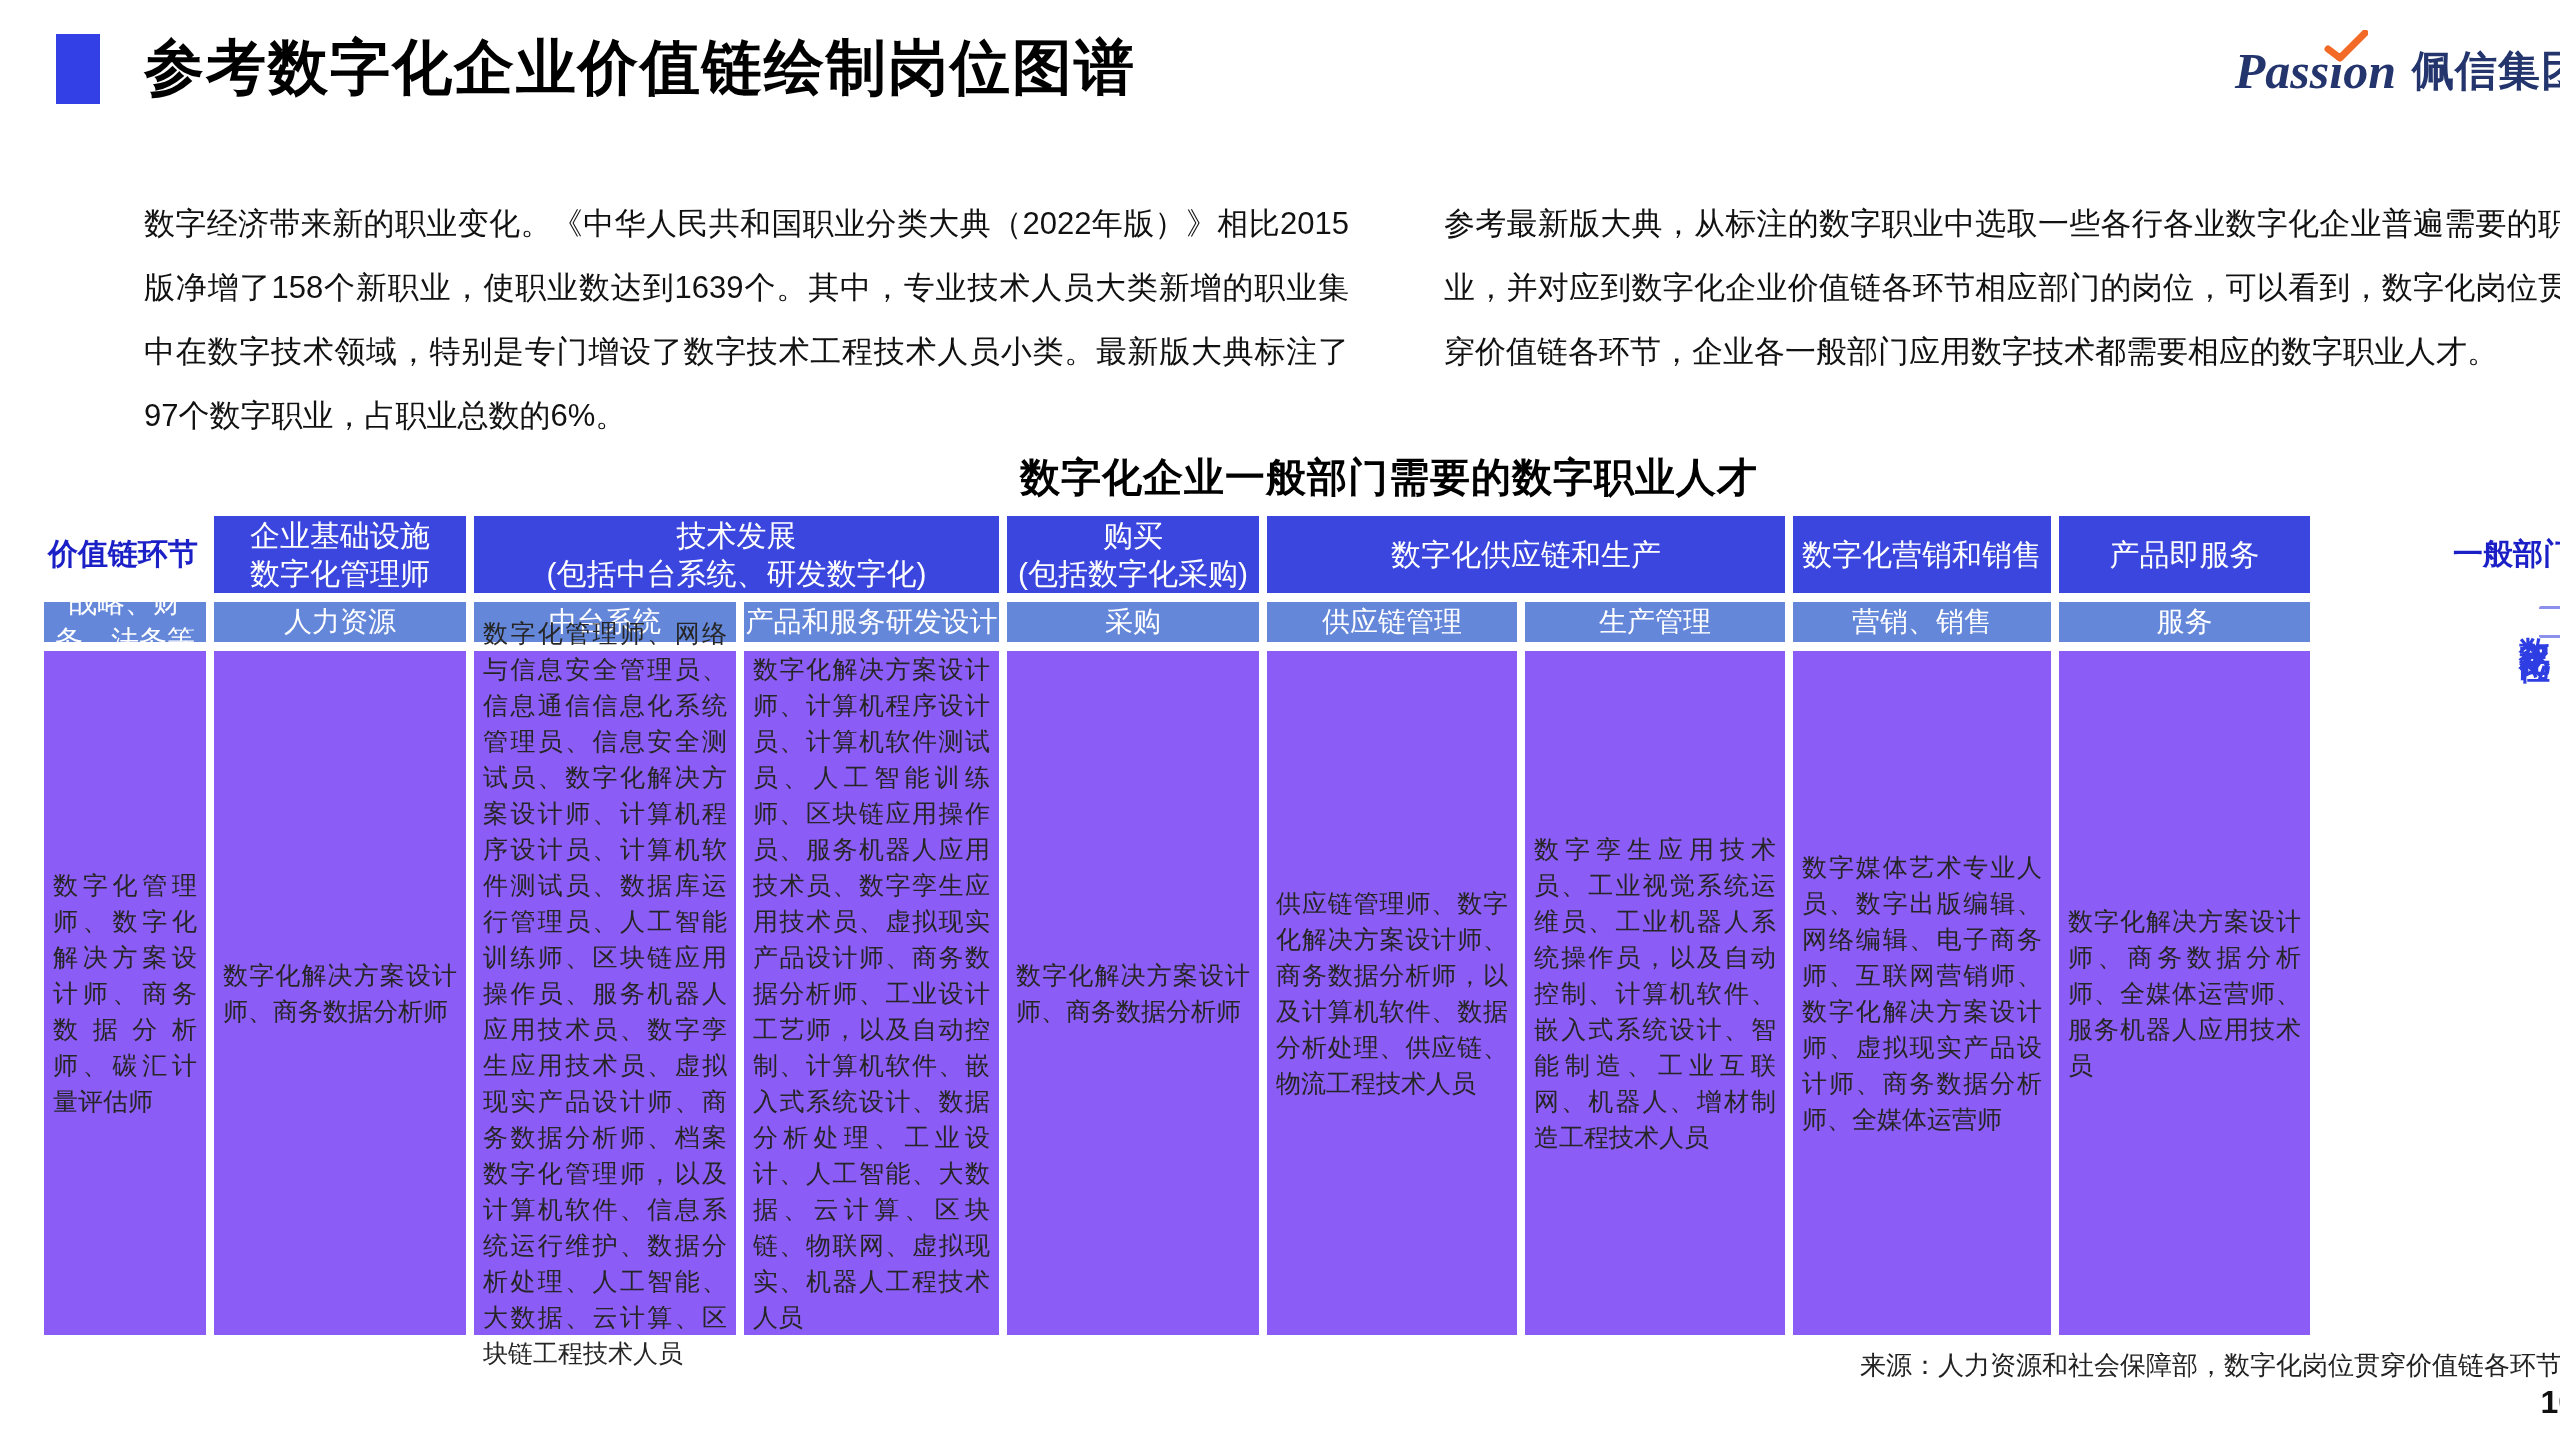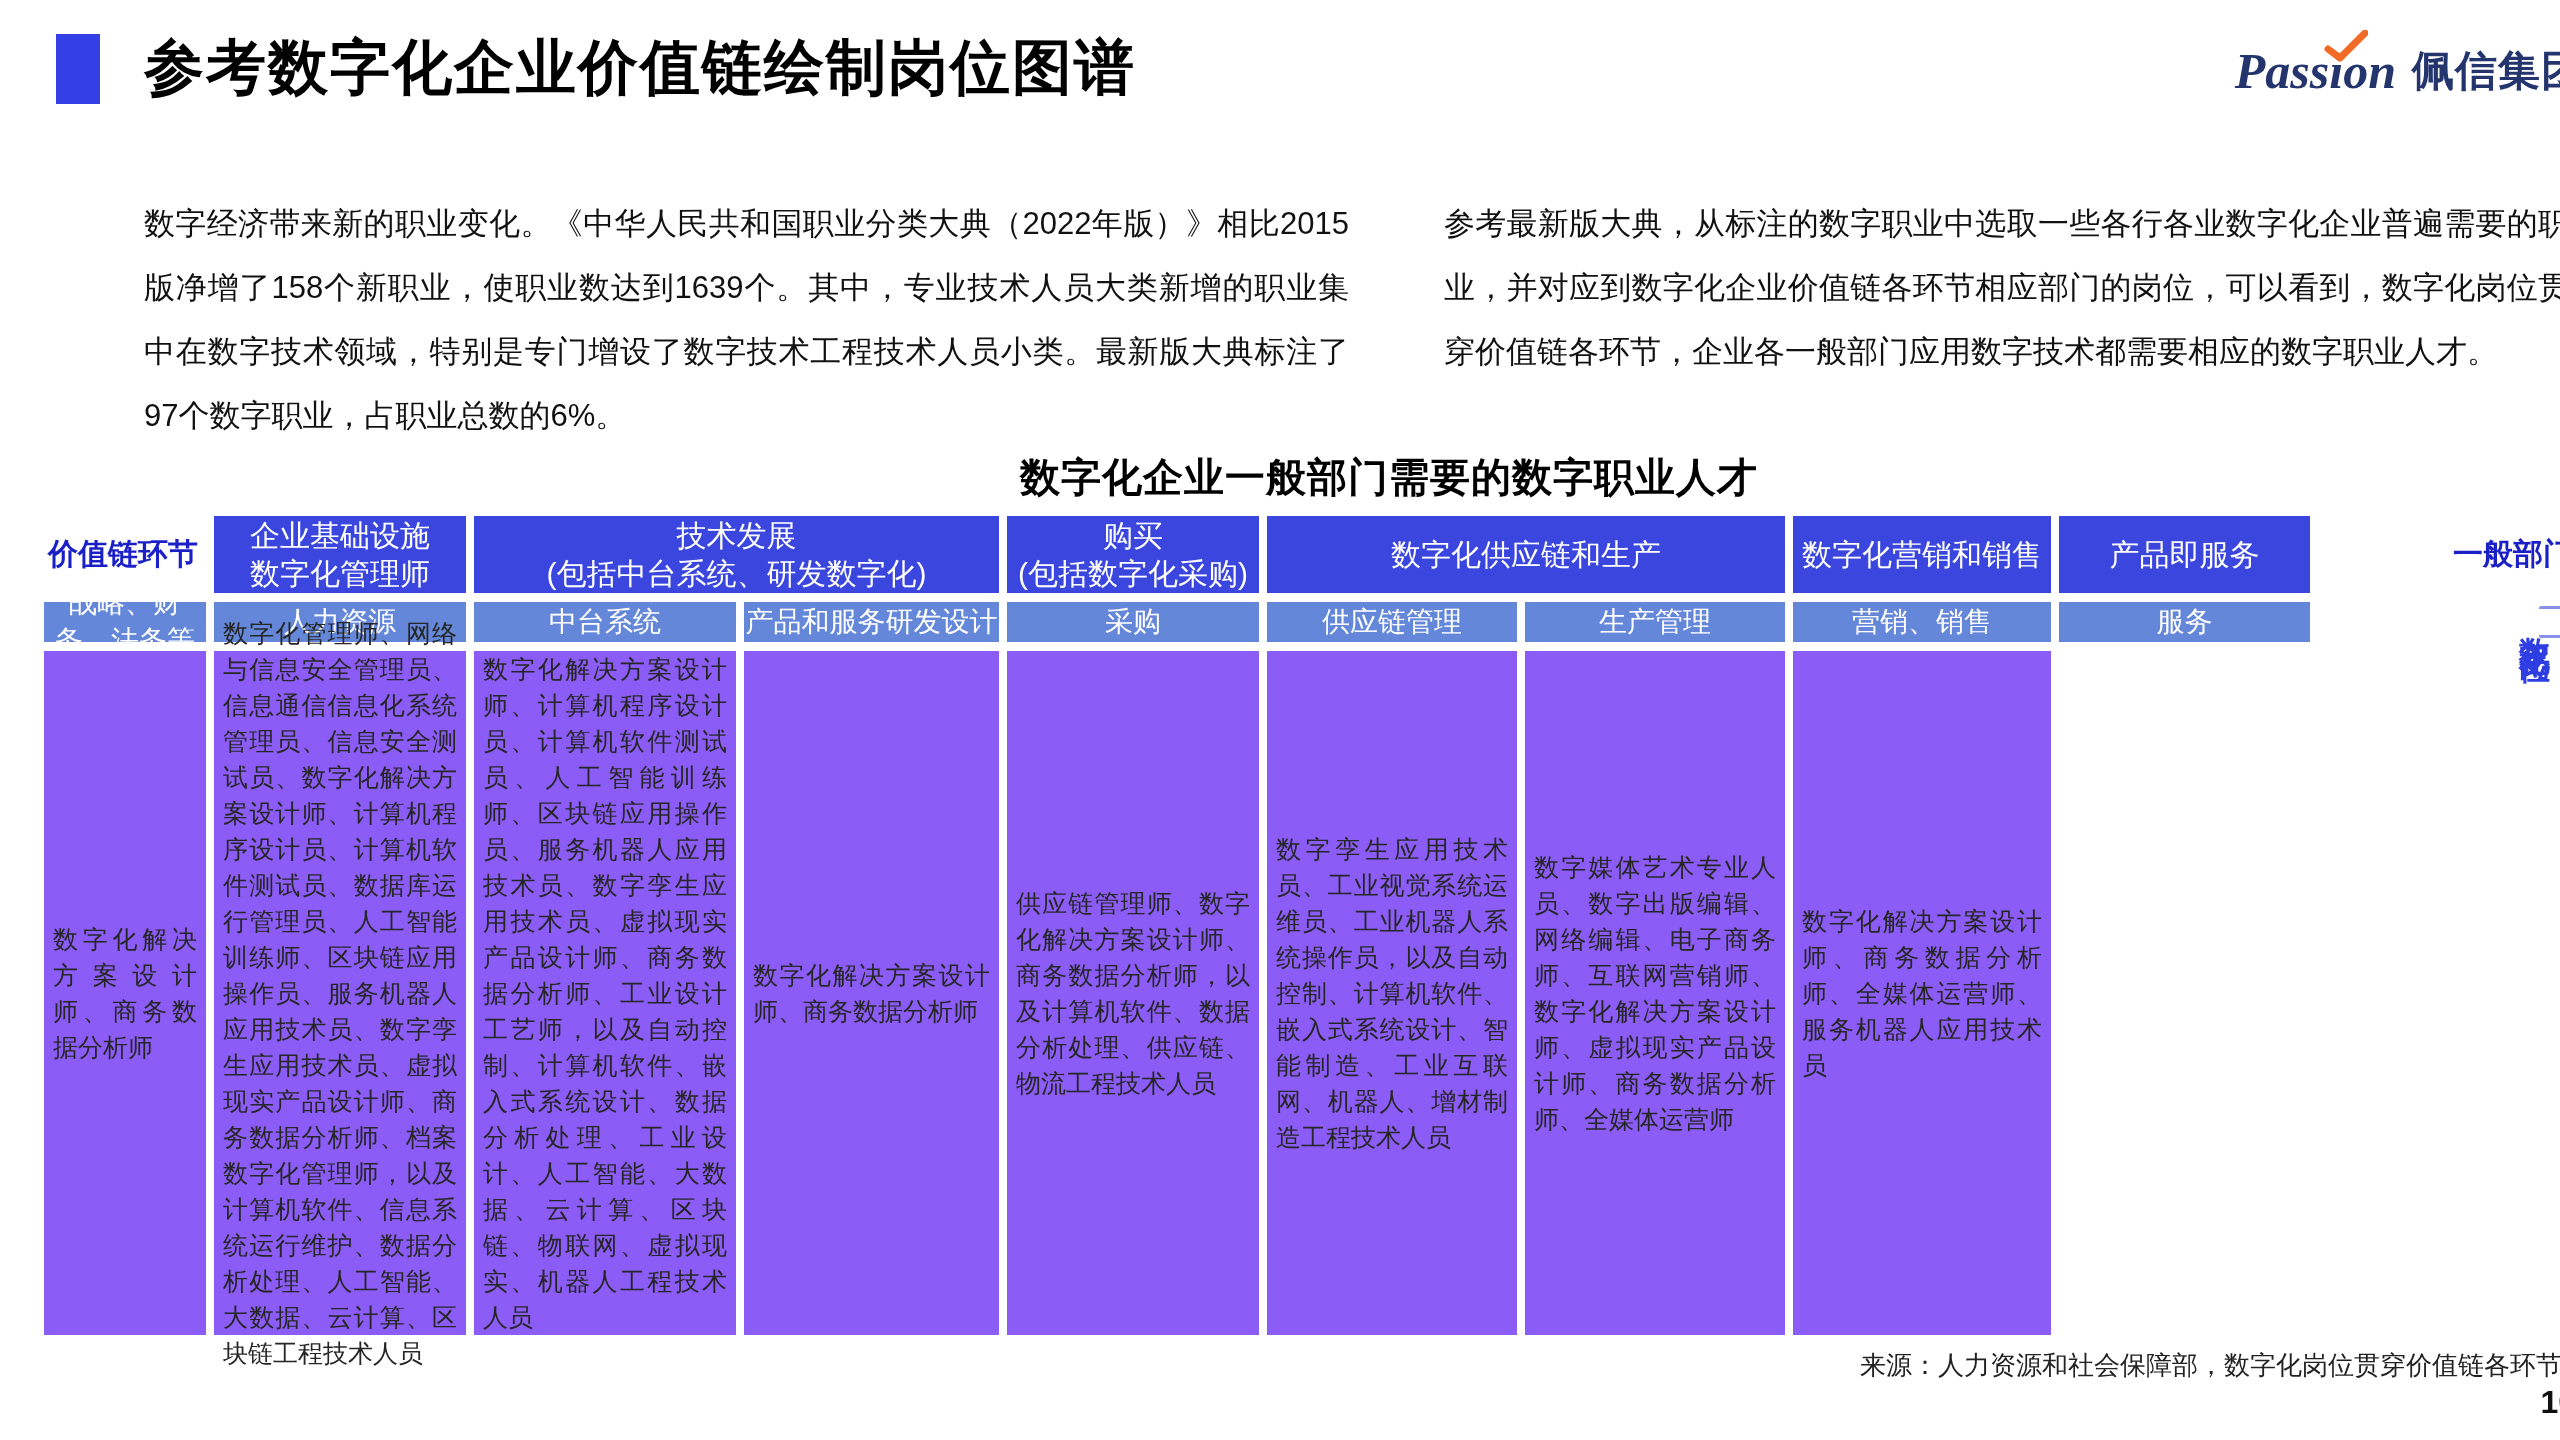--- a/index.html
+++ b/index.html
@@ -128,20 +128,23 @@
     <div class="dept-cell">服务</div>
 
     <div class="lbl-jobs">
       <div class="bracket">
         <div class="half-top"></div>
         <div class="half-bot"></div>
       </div>
       <div class="jobs-text">数字化岗位</div>
     </div>
     <div class="job-cell">
+        <div class="txt">数字化管理师、数字化解决方案设计师、商务数据分析师、碳汇计量评估师</div>
+      </div>
+    <div class="job-cell">
         <div class="txt">数字化解决方案设计师、商务数据分析师</div>
       </div>
     <div class="job-cell">
         <div class="txt">数字化管理师、网络与信息安全管理员、信息通信信息化系统管理员、信息安全测试员、数字化解决方案设计师、计算机程序设计员、计算机软件测试员、数据库运行管理员、人工智能训练师、区块链应用操作员、服务机器人应用技术员、数字孪生应用技术员、虚拟现实产品设计师、商务数据分析师、档案数字化管理师，以及计算机软件、信息系统运行维护、数据分析处理、人工智能、大数据、云计算、区块链工程技术人员</div>
       </div>
     <div class="job-cell">
         <div class="txt">数字化解决方案设计师、计算机程序设计员、计算机软件测试员、人工智能训练师、区块链应用操作员、服务机器人应用技术员、数字孪生应用技术员、虚拟现实产品设计师、商务数据分析师、工业设计工艺师，以及自动控制、计算机软件、嵌入式系统设计、数据分析处理、工业设计、人工智能、大数据、云计算、区块链、物联网、虚拟现实、机器人工程技术人员</div>
       </div>
     <div class="job-cell">
         <div class="txt">数字化解决方案设计师、商务数据分析师</div>

